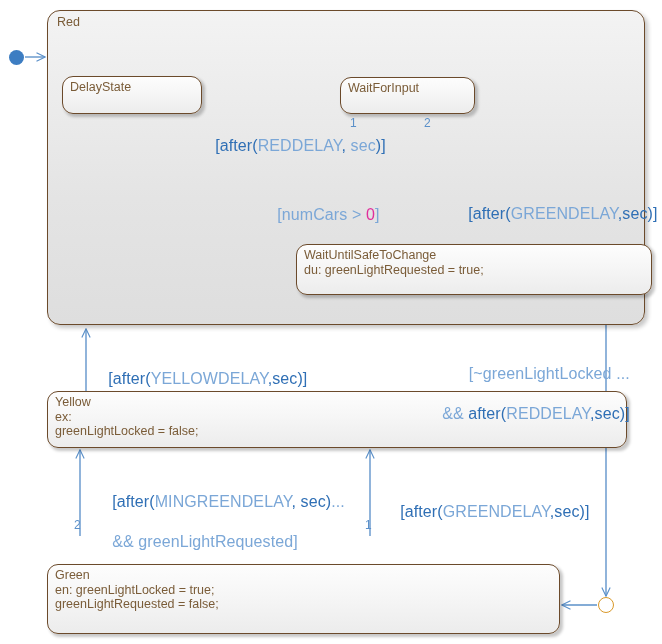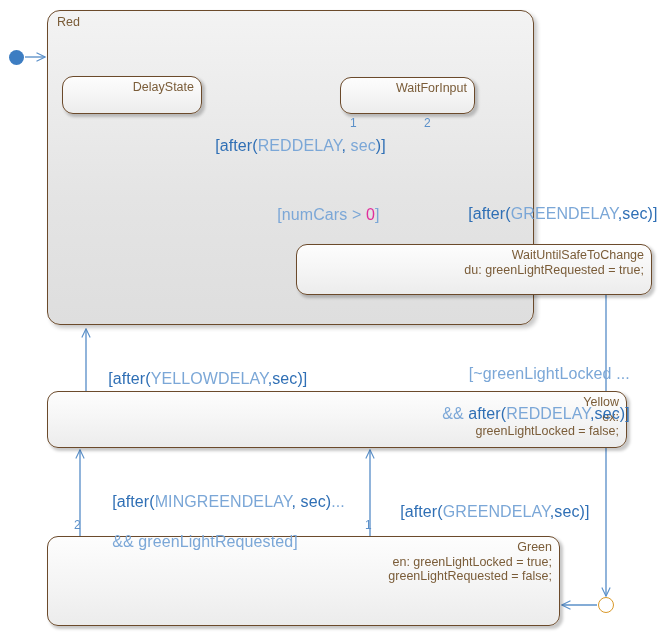--- a/index.html
+++ b/index.html
@@ -38,21 +38,20 @@
     color: #7a5c38;
     padding: 3px 7px 4px 7px;
     line-height: 1.17;
     overflow: hidden;
   }
   .state .lbl {
     display: block;
     white-space: pre;
     font-size: 12.5px;
     color: #7a5c38;
-    text-align: right;
   }
 
   
   .superstate {
     position: absolute;
     box-sizing: border-box;
     border: 1.7px solid #6b4a2b;
     border-radius: 13px;
     background: linear-gradient(180deg, #f3f3f3 0%, #e4e4e4 60%, #dedede 100%);
     box-shadow: 3px 3px 4px rgba(0,0,0,0.22);
@@ -137,21 +136,21 @@
 
       <path d="M 80 536 L 80 450" marker-end="url(#arrowOpen)"></path>
 
       <path d="M 370 536 L 370 450" marker-end="url(#arrowOpen)"></path>
     </g>
   </svg>
 
   <div class="dot" style="left:9px; top:50px;"></div>
   <div class="dot" style="left:84px; top:38px;"></div>
 
-  <div class="superstate" style="left:47px; top:10px; width:487px; height:315px;">
+  <div class="superstate" style="left:47px; top:10px; width:598px; height:315px;">
     <span class="lbl">Red</span>
   </div>
 
   <div class="state" style="left:62px; top:76px; width:140px; height:38px;">
     <span class="lbl">DelayState</span>
   </div>
 
   <div class="state" style="left:340px; top:77px; width:135px; height:37px;">
     <span class="lbl">WaitForInput</span>
   </div>
@@ -160,21 +159,21 @@
     <span class="lbl">WaitUntilSafeToChange
 du: greenLightRequested = true;</span>
   </div>
 
   <div class="state" style="left:47px; top:391px; width:580px; height:57px;">
     <span class="lbl">Yellow
 ex:
 greenLightLocked = false;</span>
   </div>
 
-  <div class="state" style="left:47px; top:536px; width:513px; height:90px;">
+  <div class="state" style="left:47px; top:564px; width:513px; height:70px;">
     <span class="lbl">Green
 en: greenLightLocked = true;
 greenLightRequested = false;</span>
   </div>
 
   <div class="junction" style="left:598px; top:597px;"></div>
 
   <div class="tlabel" style="left:197px; top:116px;">
     <span class="kw">[after(</span><span class="id">REDDELAY</span><span class="kw">, </span><span class="id">sec</span><span class="kw">)]</span>
   </div>

